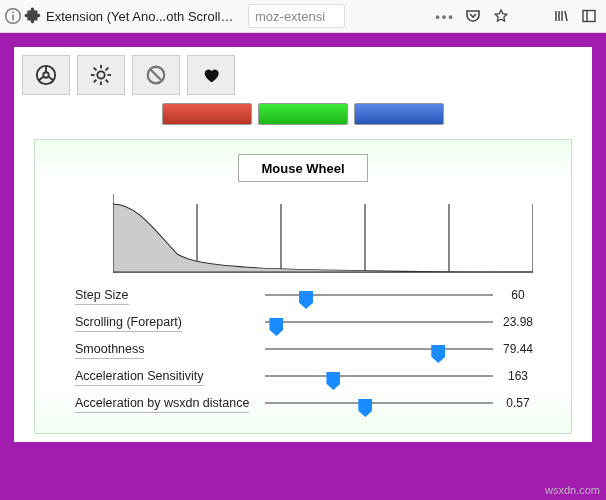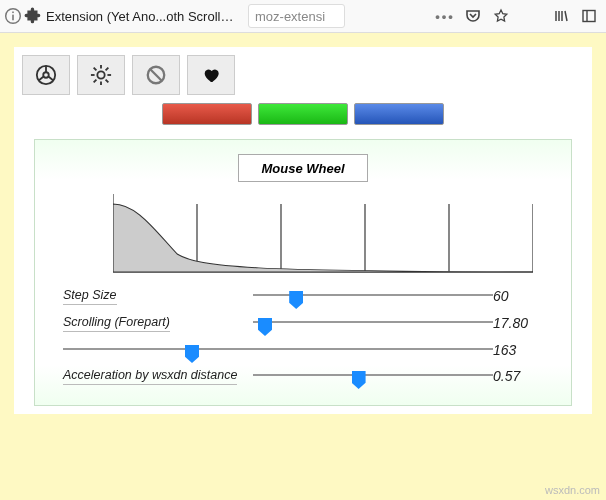--- a/index.html
+++ b/index.html
@@ -52,24 +52,23 @@
 }
 .tb-spacer { flex: 1; }
 .tb-icon {
   width: 26px; height: 26px;
   display: flex; align-items: center; justify-content: center;
   color: #555;
 }
 .dots { letter-spacing: 2px; color: #777; font-weight: bold; }
 .pocket svg, .star svg, .lib svg, .sidebar svg { width: 16px; height: 16px; }
 .content {
-  background: #fef9c3;
+  background: #a21caf;
   padding: 14px 14px 4px 14px;
   height: calc(100% - 33px);
-  font-style: italic;
 }
 .panel {
   background: #fff;
   padding: 8px;
 }
 .icon-row {
   display: flex;
   gap: 7px;
   margin-bottom: 8px;
 }
@@ -121,20 +120,21 @@
   height: 80px;
   position: relative;
 }
 .chart svg { width: 100%; height: 100%; }
 .slider-row {
   display: flex;
   align-items: flex-start;
   margin-bottom: 10px;
   font-size: 12.5px;
   color: #222;
+  margin-left: 12px;
 }
 .slider-label { width: 190px; }
 .slider-track-wrap {
   flex: 1;
   position: relative;
   padding-top: 6px;
 }
 .slider-track {
   height: 2px;
   background: #999;
@@ -144,22 +144,22 @@
   position: absolute;
   top: -3px;
   width: 14px;
   height: 18px;
   background: #1a8cff;
   transform: translateX(-50%);
   clip-path: polygon(0 0, 100% 0, 100% 65%, 50% 100%, 0 65%);
 }
 .slider-value {
   width: 50px;
-  text-align: left;
-  font-size: 14px;
+  text-align: center;
+  font-size: 12px;
 }
 .underline {
   border-bottom: 1px solid #bbb;
   padding-bottom: 2px;
   display: inline-block;
 }
 .watermark {
   position: absolute;
   right: 6px;
   bottom: 4px;
@@ -291,23 +291,33 @@
             </div>
             <div class="slider-value">60</div>
           </div>
           <div class="slider-row">
             <div class="slider-label"><span class="underline">Scrolling (Forepart)</span></div>
             <div class="slider-track-wrap">
               <div class="slider-track">
                 <div class="slider-thumb" style="left:5%"></div>
               </div>
             </div>
-            <div class="slider-value">17.80</div>
-          </div>
-          <div class="slider-row">
+            <div class="slider-value">23.98</div>
+          </div>
+          <div class="slider-row">
+            <div class="slider-label"><span class="underline">Smoothness</span></div>
+            <div class="slider-track-wrap">
+              <div class="slider-track">
+                <div class="slider-thumb" style="left:76%"></div>
+              </div>
+            </div>
+            <div class="slider-value">79.44</div>
+          </div>
+          <div class="slider-row">
+            <div class="slider-label"><span class="underline">Acceleration Sensitivity</span></div>
             <div class="slider-track-wrap">
               <div class="slider-track">
                 <div class="slider-thumb" style="left:30%"></div>
               </div>
             </div>
             <div class="slider-value">163</div>
           </div>
           <div class="slider-row">
             <div class="slider-label"><span class="underline">Acceleration by wsxdn distance</span></div>
             <div class="slider-track-wrap">

